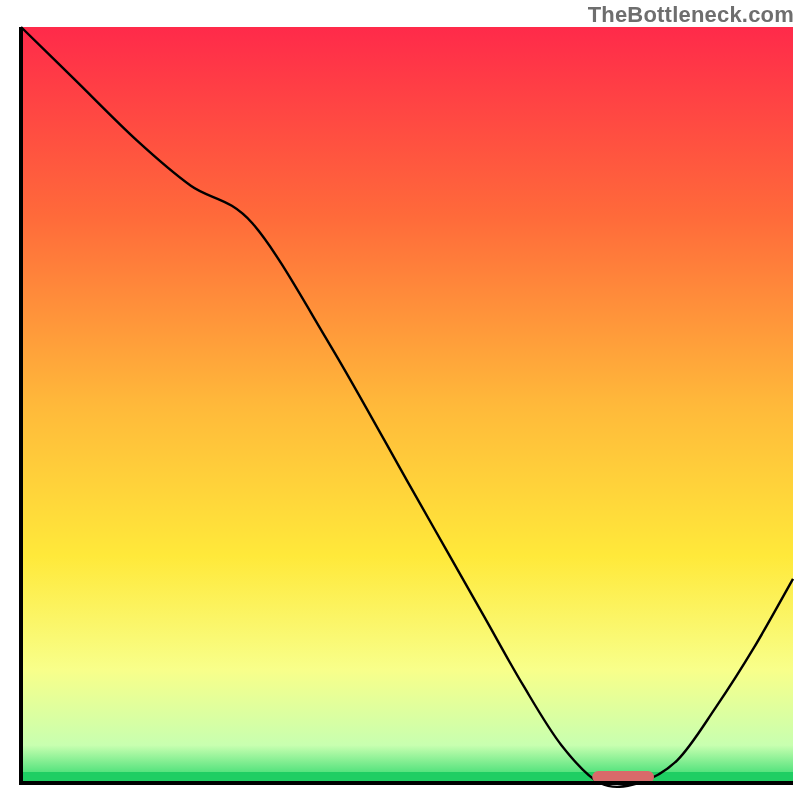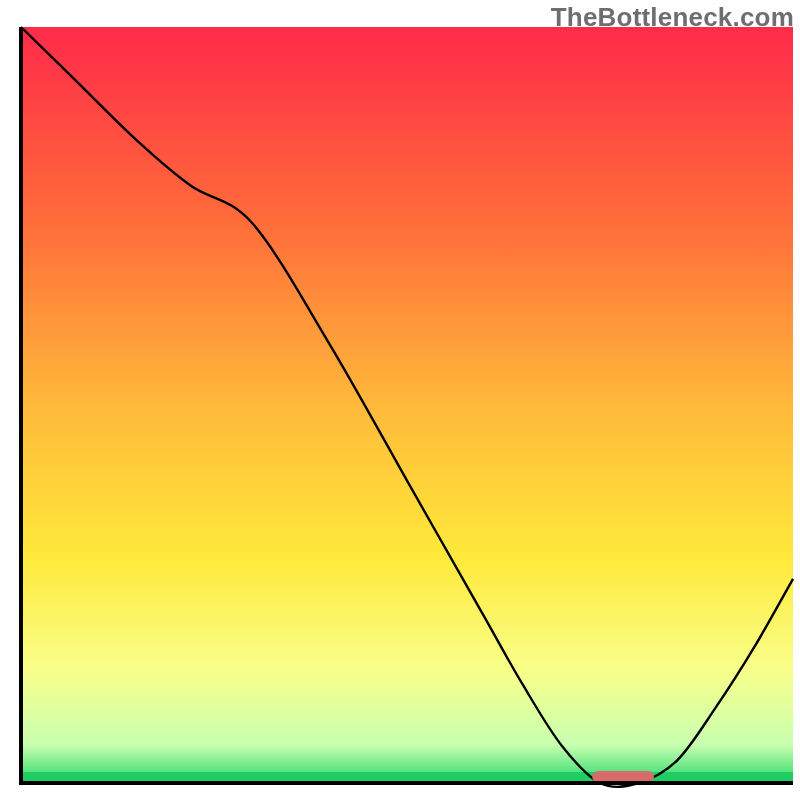--- a/index.html
+++ b/index.html
@@ -12,21 +12,21 @@
   }
   .container {
     position: relative;
     width: 800px;
     height: 800px;
   }
   .watermark {
     position: absolute;
     top: 2px;
     right: 6px;
-    font-size: 26px;
+    font-size: 22px;
     font-weight: 600;
     color: #6e6e6e;
     letter-spacing: 0.2px;
   }
   svg.plot {
     position: absolute;
     top: 0;
     left: 0;
   }
 </style>

